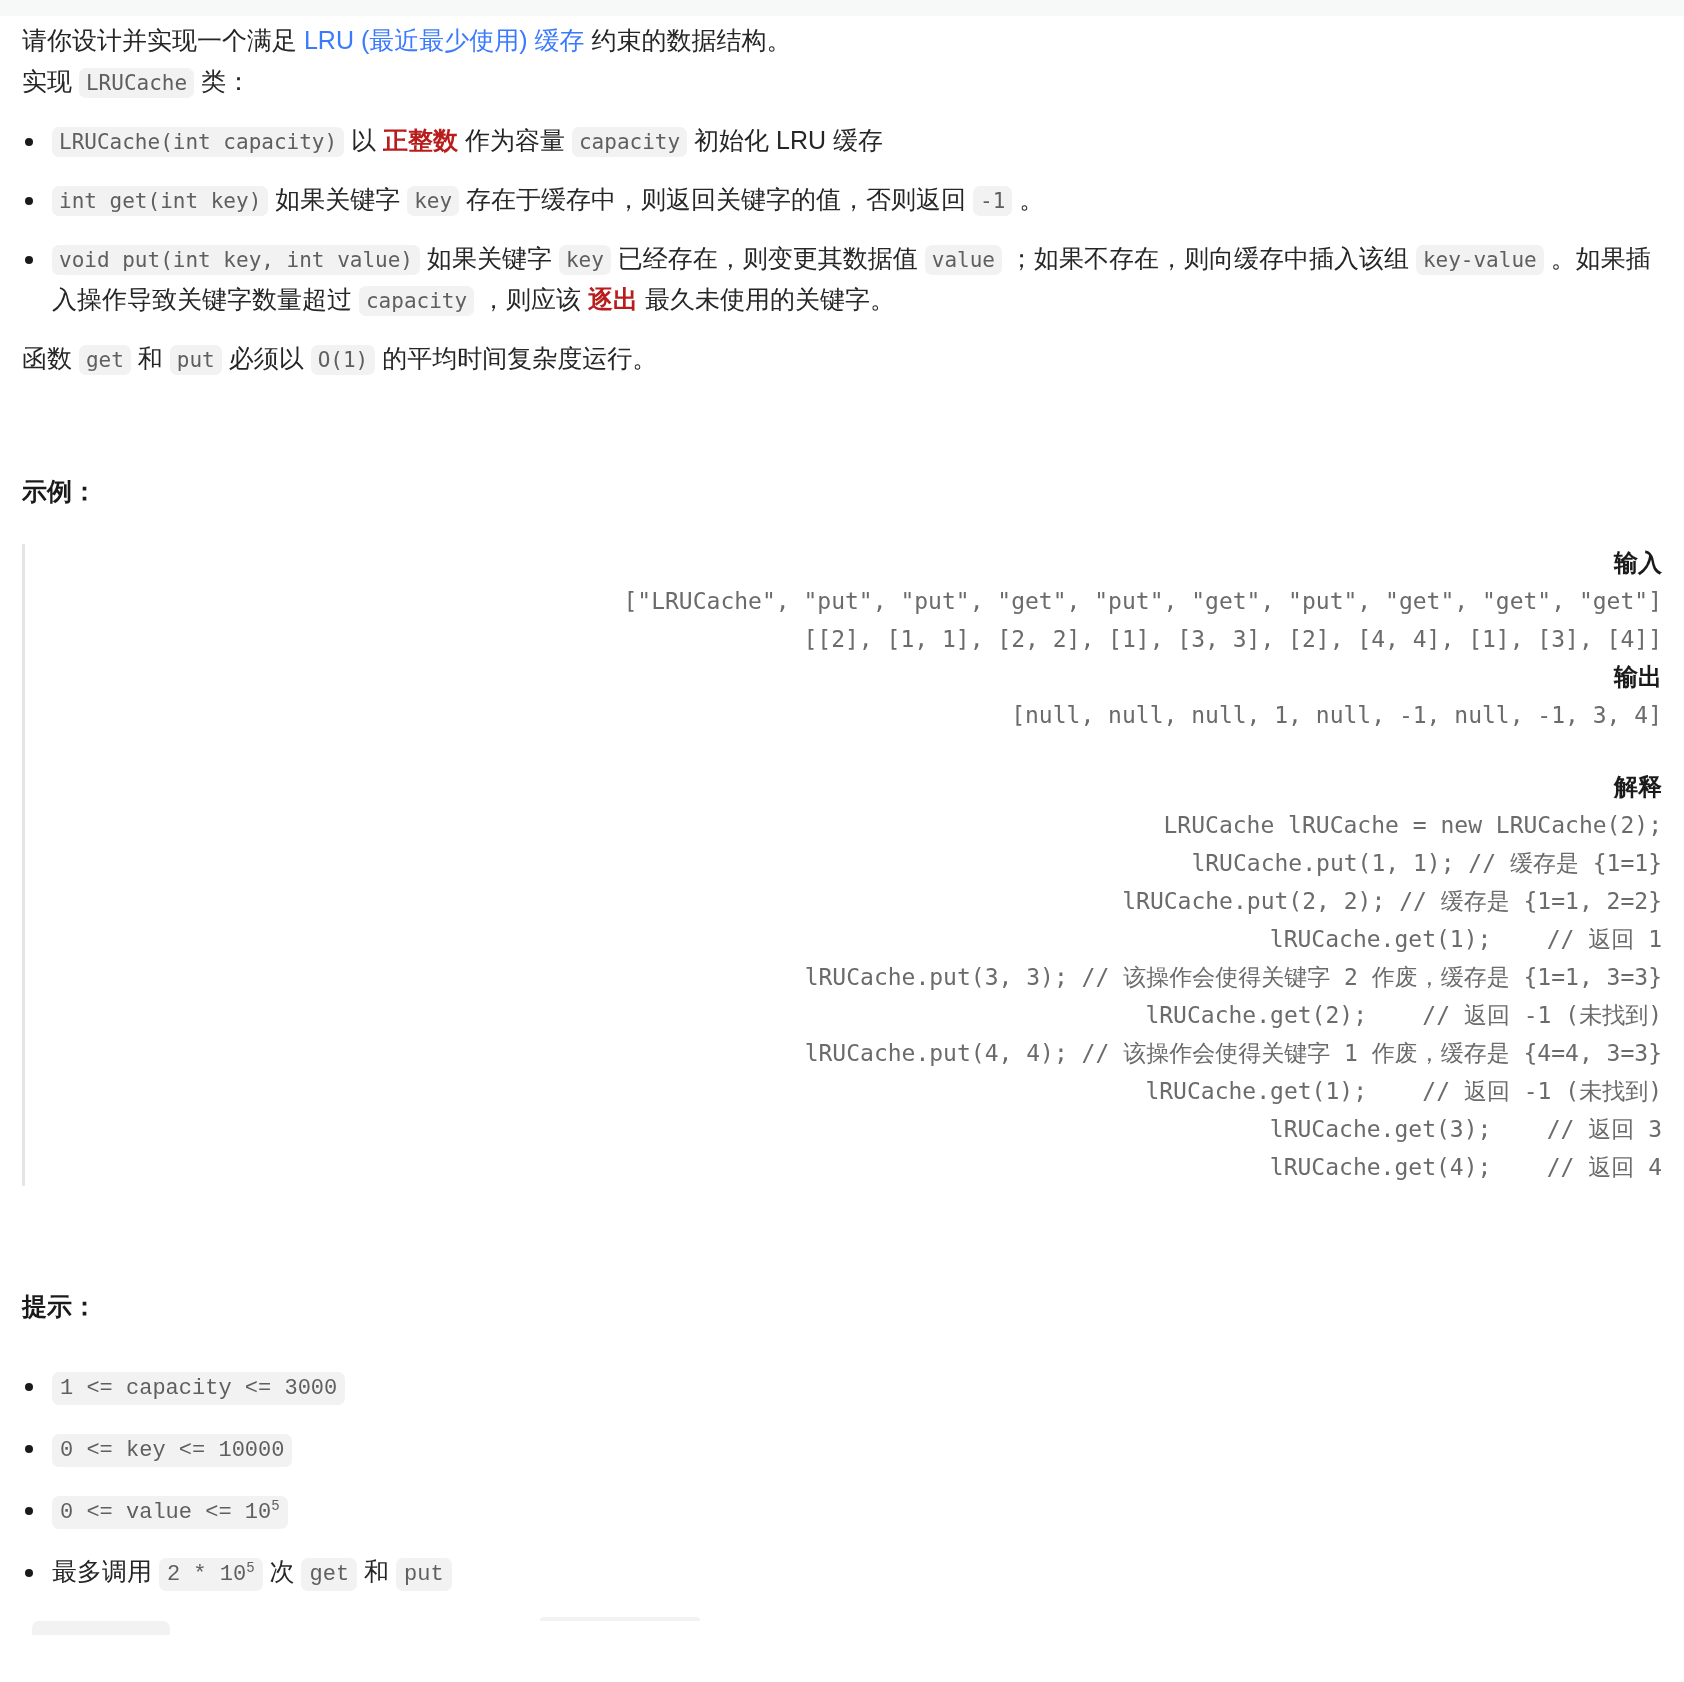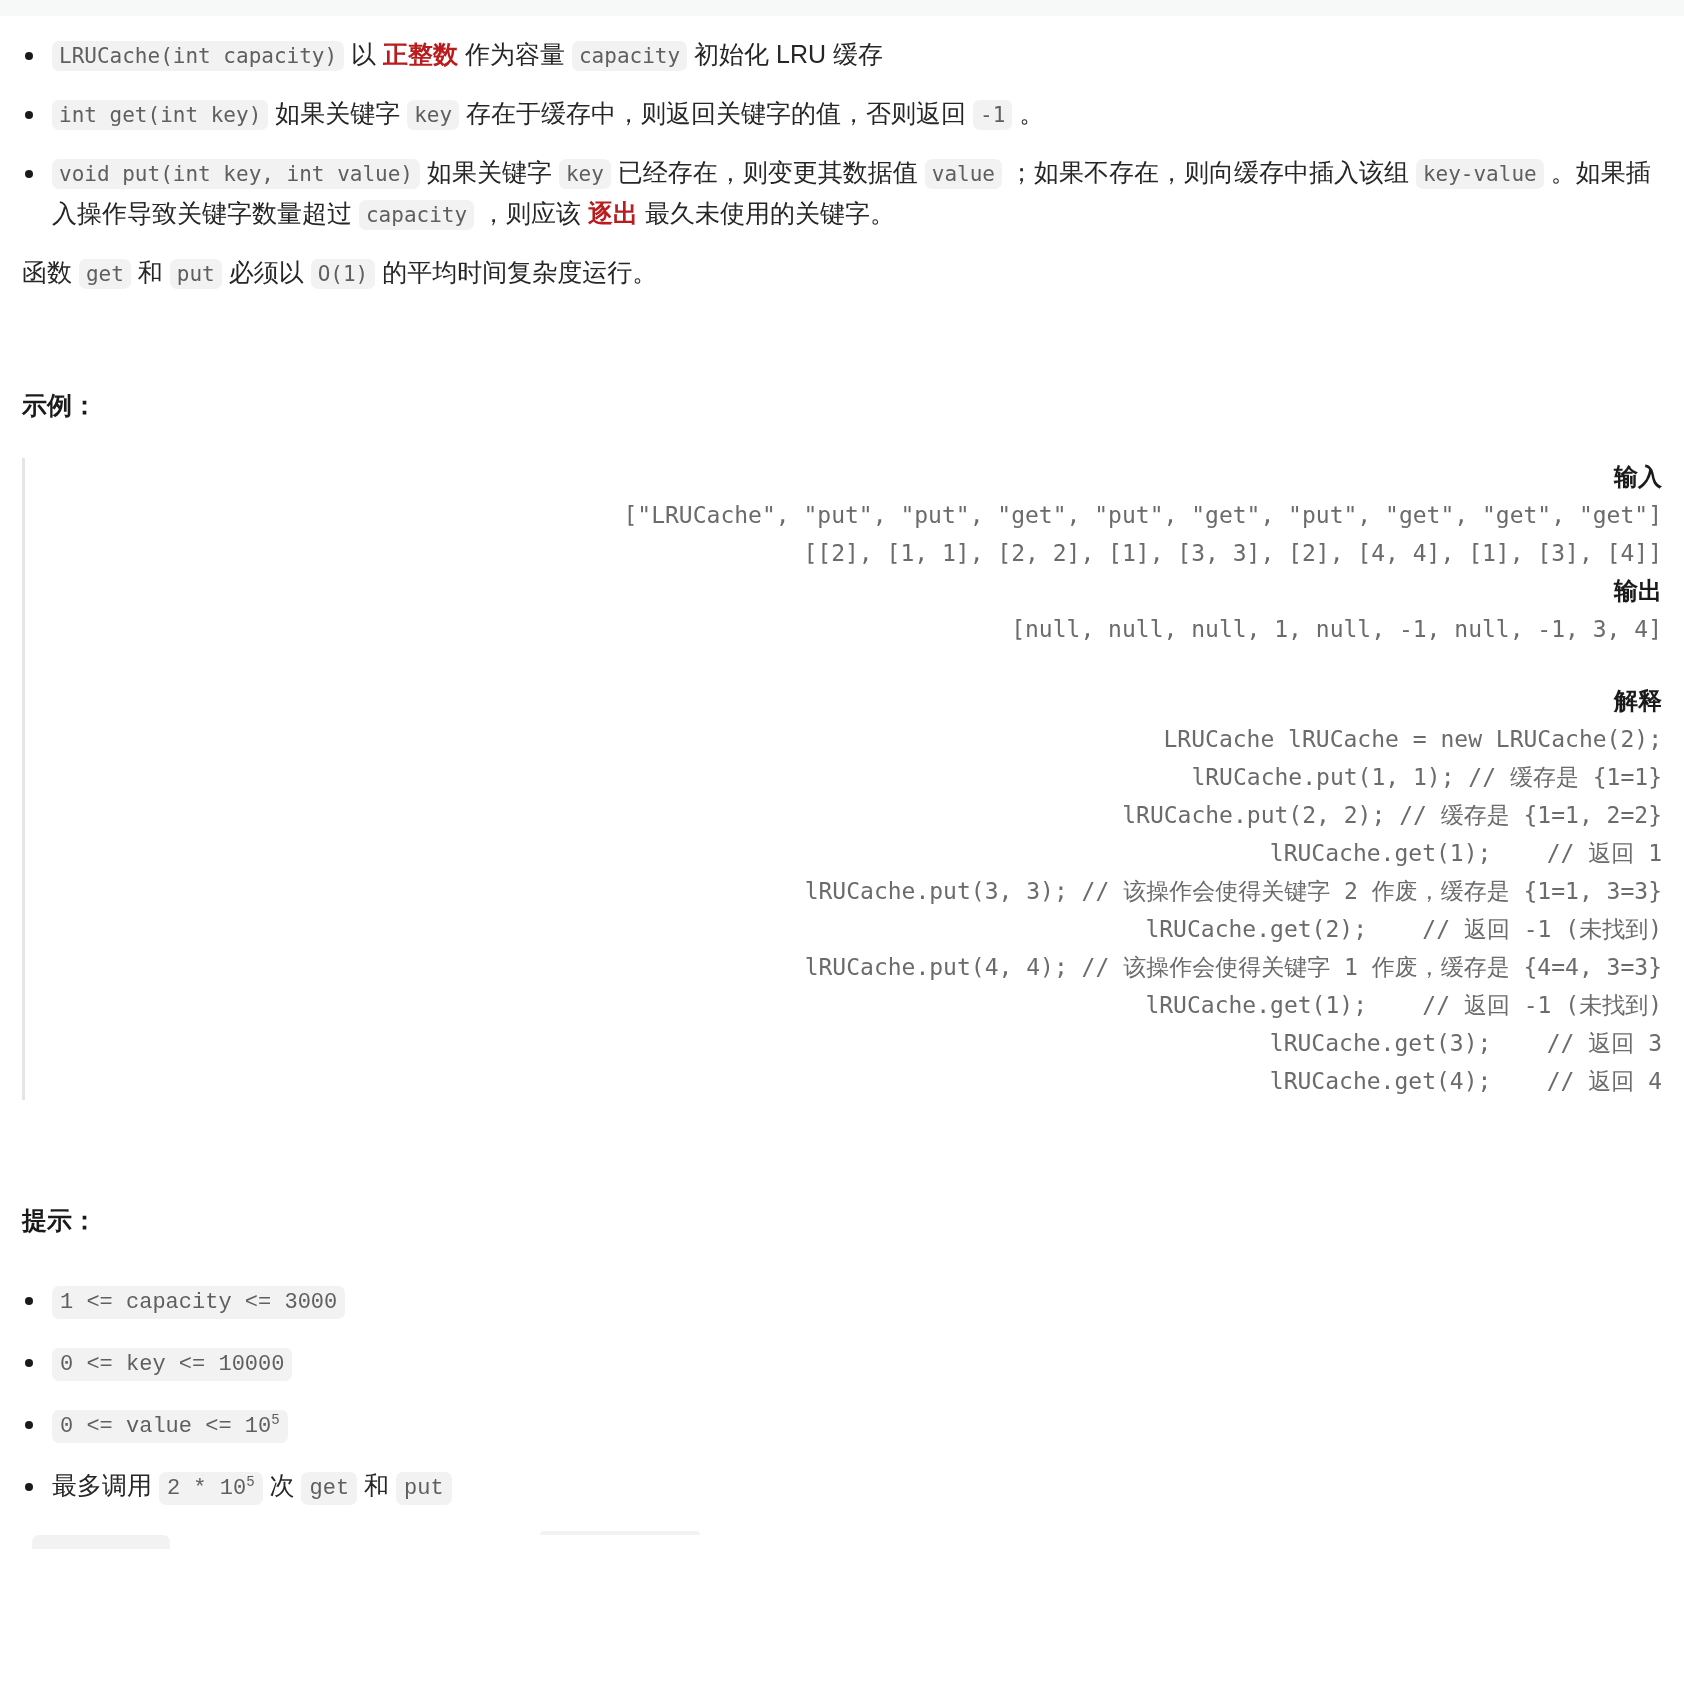--- a/index.html
+++ b/index.html
@@ -142,21 +142,23 @@
   }
   .rel { position: relative; }
 </style>
 </head>
 <body>
 
 <div class="topbar"></div>
 
 <div class="content rel">
 
-
+  <p class="para first"><span>请你设计并实现一个满足 </span><a class="link" href="#">LRU (最近最少使用) 缓存</a><span> 约束的数据结构。</span></p>
+
+  <p class="para"><span>实现 </span><code class="cs">LRUCache</code><span> 类：</span></p>
 
   <ul class="bullets">
     <li><code class="cs">LRUCache(int capacity)</code><span> 以 </span><b>正整数</b><span> 作为容量 </span><code class="cs">capacity</code><span> 初始化 LRU 缓存</span></li>
 
     <li><code class="cs">int get(int key)</code><span> 如果关键字 </span><code class="cs">key</code><span> 存在于缓存中，则返回关键字的值，否则返回 </span><code class="cs">-1</code><span> 。</span></li>
 
     <li><code class="cs">void put(int key, int value)</code><span> 如果关键字 </span><code class="cs">key</code><span> 已经存在，则变更其数据值 </span><code class="cs">value</code><span> ；如果不存在，则向缓存中插入该组 </span><code class="cs">key-value</code><span> 。如果插入操作导致关键字数量超过 </span><code class="cs">capacity</code><span> ，则应该 </span><b>逐出</b><span> 最久未使用的关键字。</span></li>
   </ul>
 
   <p class="para" style="margin-top:6px;"><span>函数 </span><code class="cs">get</code><span> 和 </span><code class="cs">put</code><span> 必须以 </span><code class="cs">O(1)</code><span> 的平均时间复杂度运行。</span></p>

